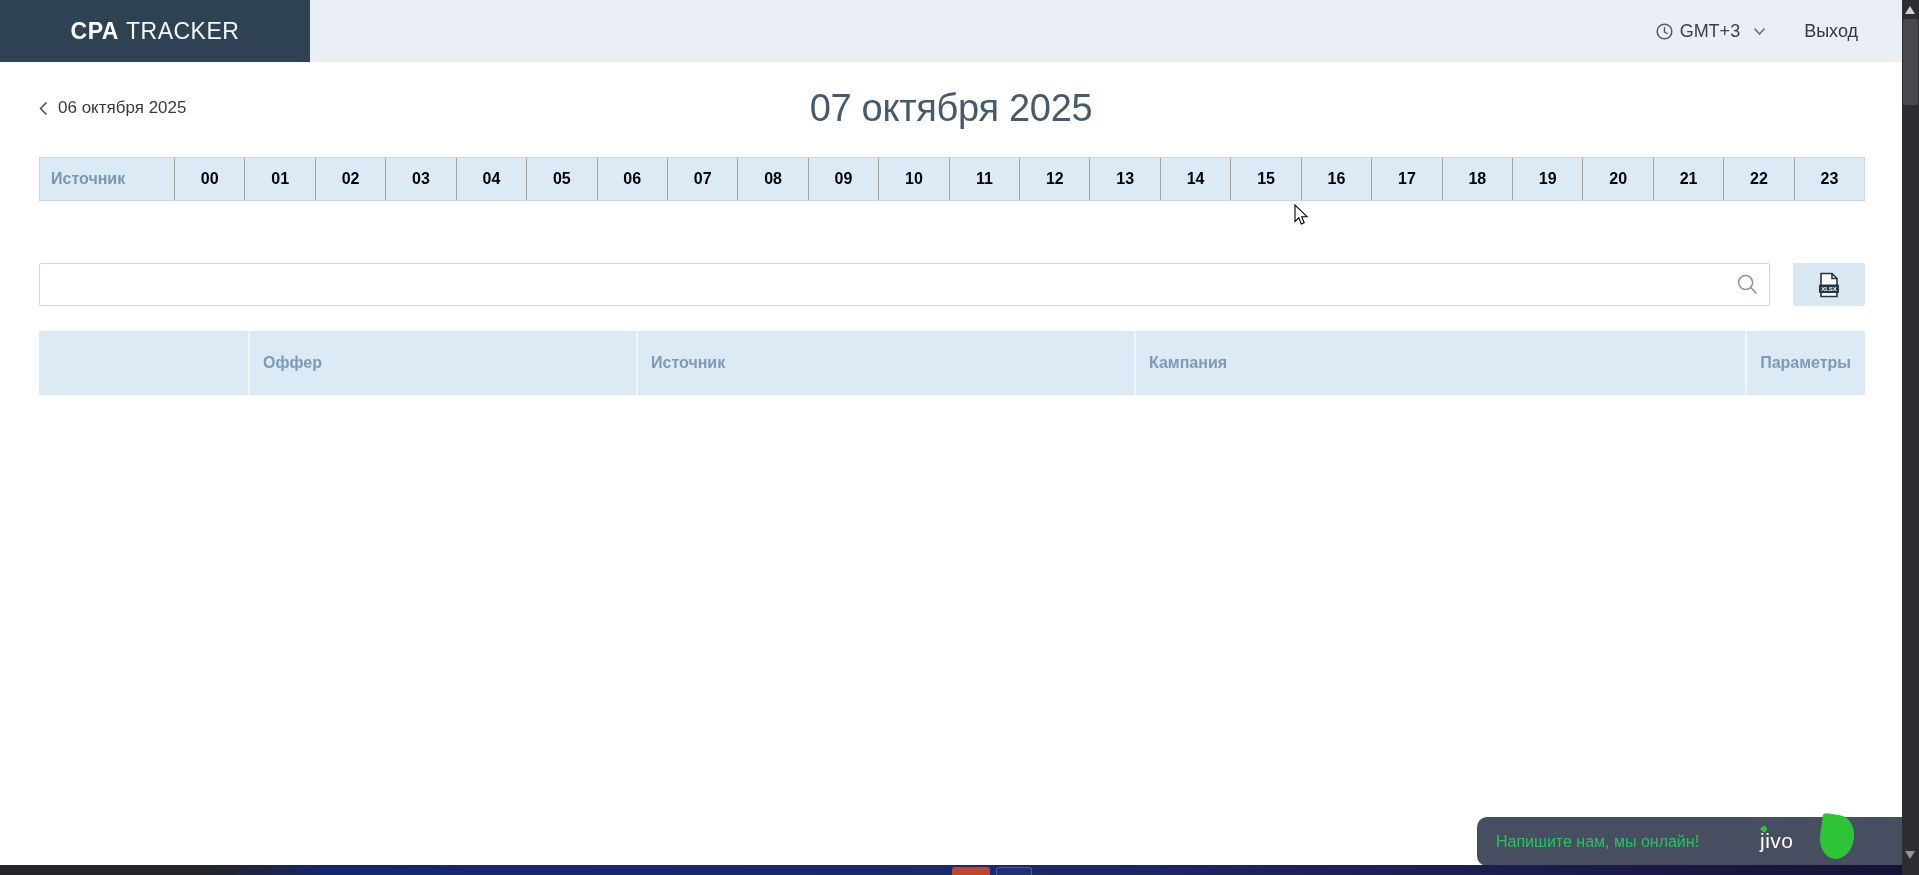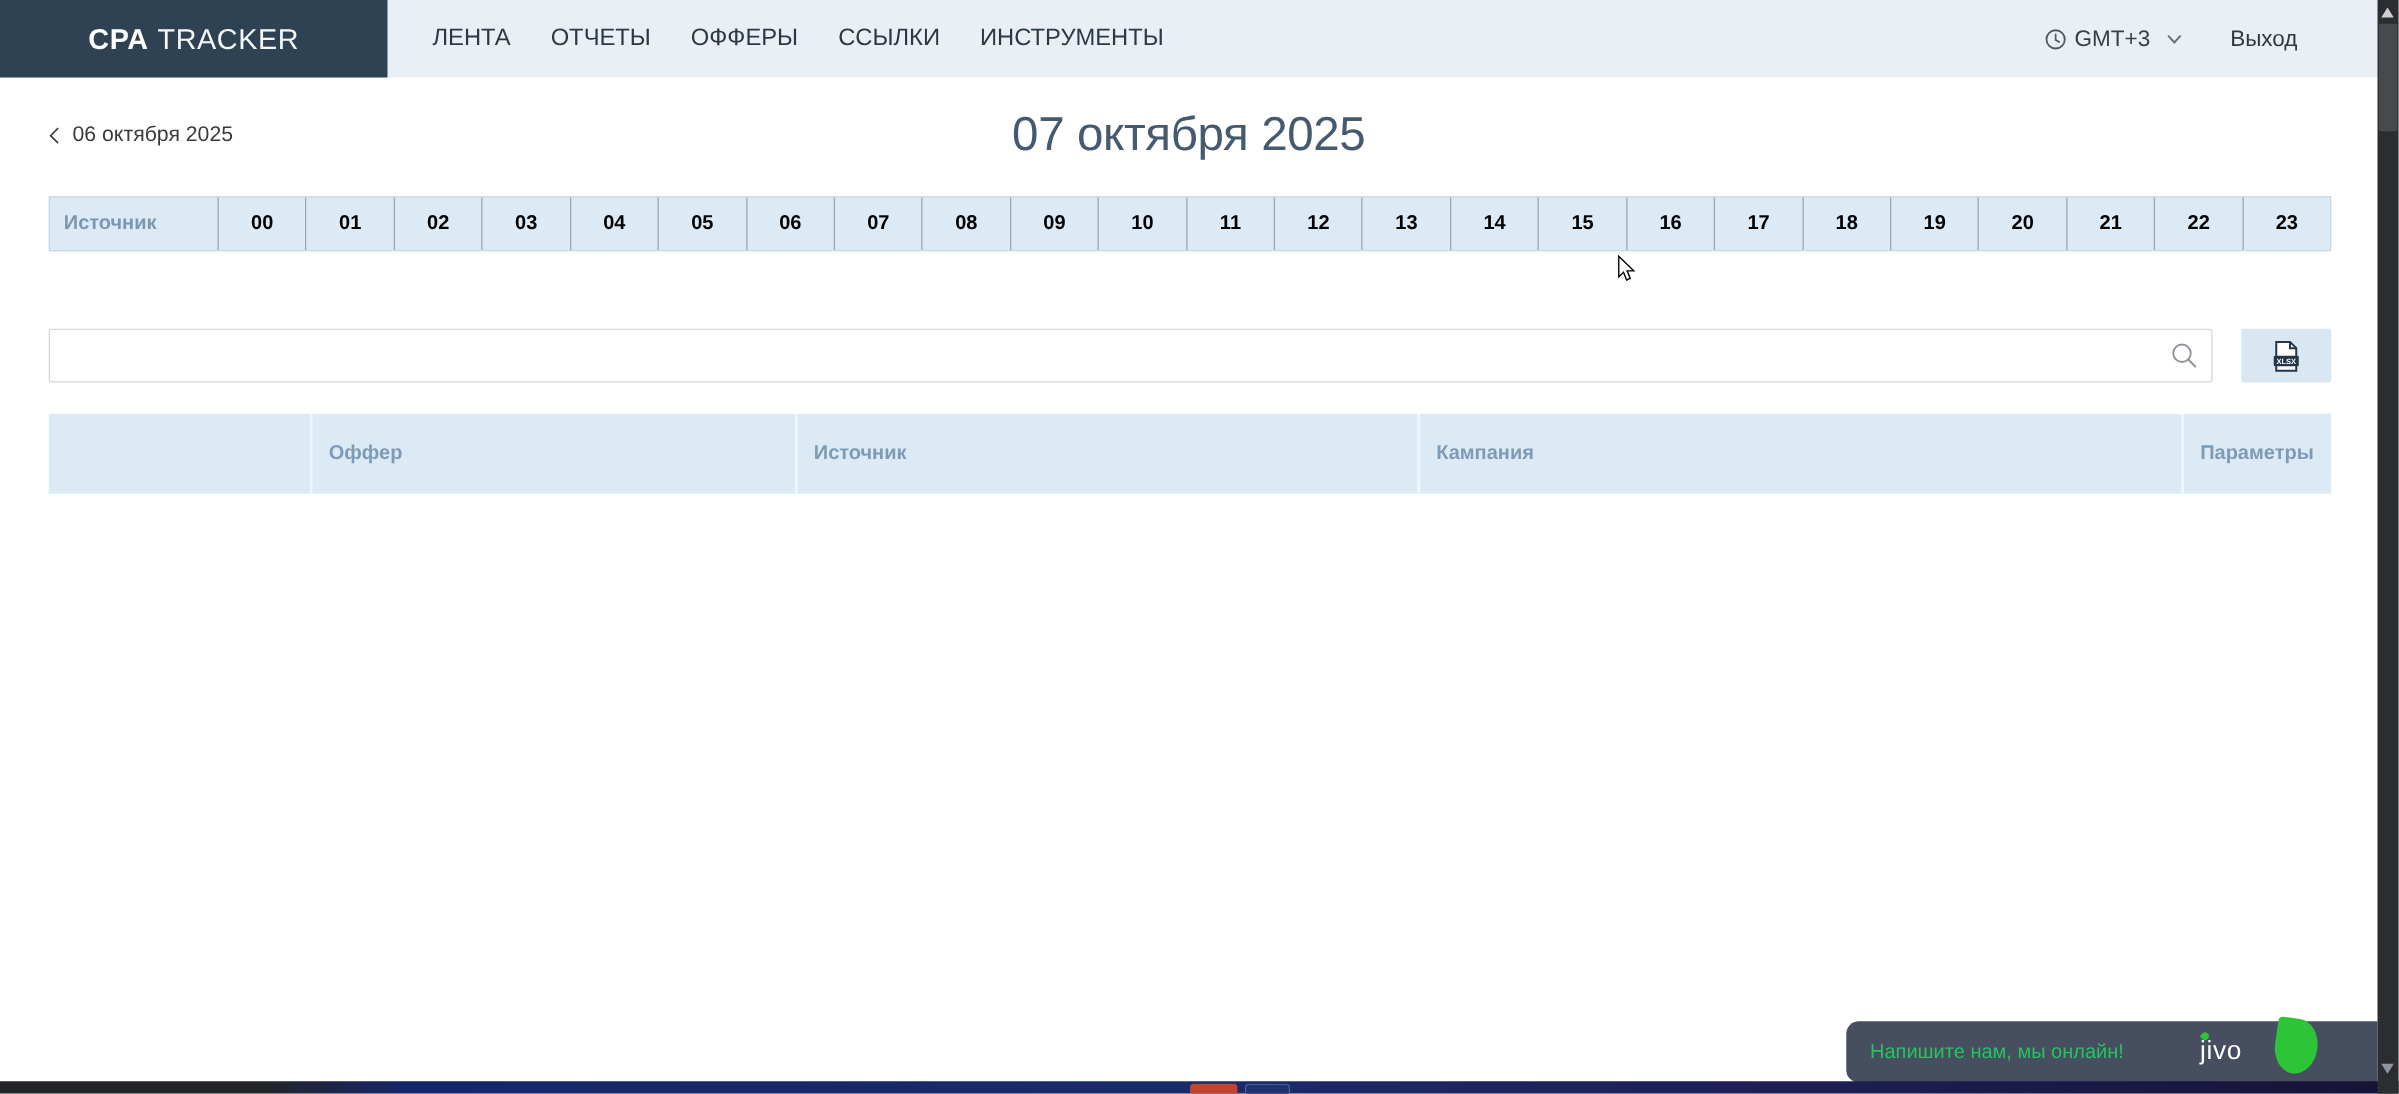--- a/index.html
+++ b/index.html
@@ -5,27 +5,27 @@
   :root{
     --navbar-dark:#2e4254; --nav-bg:#e9eff4; --header-row-bg:#dceaf5;
     --header-text:#7e9ab5; --title-text:#45596f; --jivo-green:#2ec437;
     --jivo-bar:#474e5f; --export-btn-bg:#d9e7f3;
   }
   *{box-sizing:border-box;margin:0;padding:0;}
   html,body{width:1919px;height:875px;overflow:hidden;}
   body{font-family:"Liberation Sans","DejaVu Sans",sans-serif;background:#ffffff;position:relative;}
 
   
-  .navbar{position:absolute;left:0;top:0;width:1902px;height:62px;background:var(--nav-bg);display:flex;align-items:stretch;}
+  .navbar{position:absolute;left:0;top:0;width:1902px;height:62px;background:var(--nav-bg);display:flex;align-items:stretch;gap:17px;}
   .logo{width:310px;height:62px;background:var(--navbar-dark);color:#fff;display:flex;align-items:center;justify-content:center;font-size:23px;letter-spacing:.5px;cursor:pointer;}
   .logo b{font-weight:700;margin-right:7px;}
   .logo span.rest{font-weight:400;opacity:.96;}
   .nav-menu{display:flex;align-items:center;gap:32px;margin-left:36px;}
   .nav-item{font-size:19px;color:#2c3944;cursor:pointer;white-space:nowrap;}
-  .nav-right{margin-left:auto;display:flex;align-items:center;gap:38px;padding-right:64px;}
+  .nav-right{margin-left:auto;display:flex;align-items:center;gap:38px;padding-right:44px;}
   .tz-select{display:flex;align-items:center;gap:7px;font-size:18px;color:#3a3f44;cursor:pointer;}
   .tz-select svg{display:block;}
   .logout{font-size:18px;color:#33383d;cursor:pointer;}
 
   
   .date-row{position:absolute;left:0;top:82px;width:1902px;height:52px;}
   .prev-date{position:absolute;left:39px;top:0;height:52px;display:flex;align-items:center;gap:10px;font-size:17px;color:#3a3a3a;cursor:pointer;}
   .prev-date svg{display:block;}
   .page-title{position:absolute;left:0;width:1902px;top:0;height:52px;display:flex;align-items:center;justify-content:center;font-size:38px;font-weight:300;color:var(--title-text);letter-spacing:-.3px;}
 
@@ -69,27 +69,20 @@
   .cursor{position:absolute;left:1294px;top:204px;pointer-events:none;}
 </style>
 </head>
 <body>
 
 <div class="navbar">
   <div class="logo">
     <b>CPA</b>
     <span class="rest">TRACKER</span>
   </div>
-  <div class="nav-menu">
-      <div class="nav-item">ЛЕНТА</div>
-      <div class="nav-item">ОТЧЕТЫ</div>
-      <div class="nav-item">ОФФЕРЫ</div>
-      <div class="nav-item">ССЫЛКИ</div>
-      <div class="nav-item">ИНСТРУМЕНТЫ</div>
-    </div>
   <div class="nav-right">
     <div class="tz-select">
       <svg width="17" height="17" viewBox="0 0 17 17">
         <circle cx="8.5" cy="8.5" r="7.3" fill="none" stroke="#555b61" stroke-width="1.5"></circle>
         <polyline points="8.5,4.5 8.5,9 11.3,10.5" fill="none" stroke="#555b61" stroke-width="1.4" stroke-linecap="round"></polyline>
       </svg>
       <span>GMT+3</span>
       <svg width="13" height="9" viewBox="0 0 13 9" style="margin-left:6px;">
         <path d="M1.5 1.5 L6.5 7 L11.5 1.5" fill="none" stroke="#6b7176" stroke-width="1.6"></path>
       </svg>

